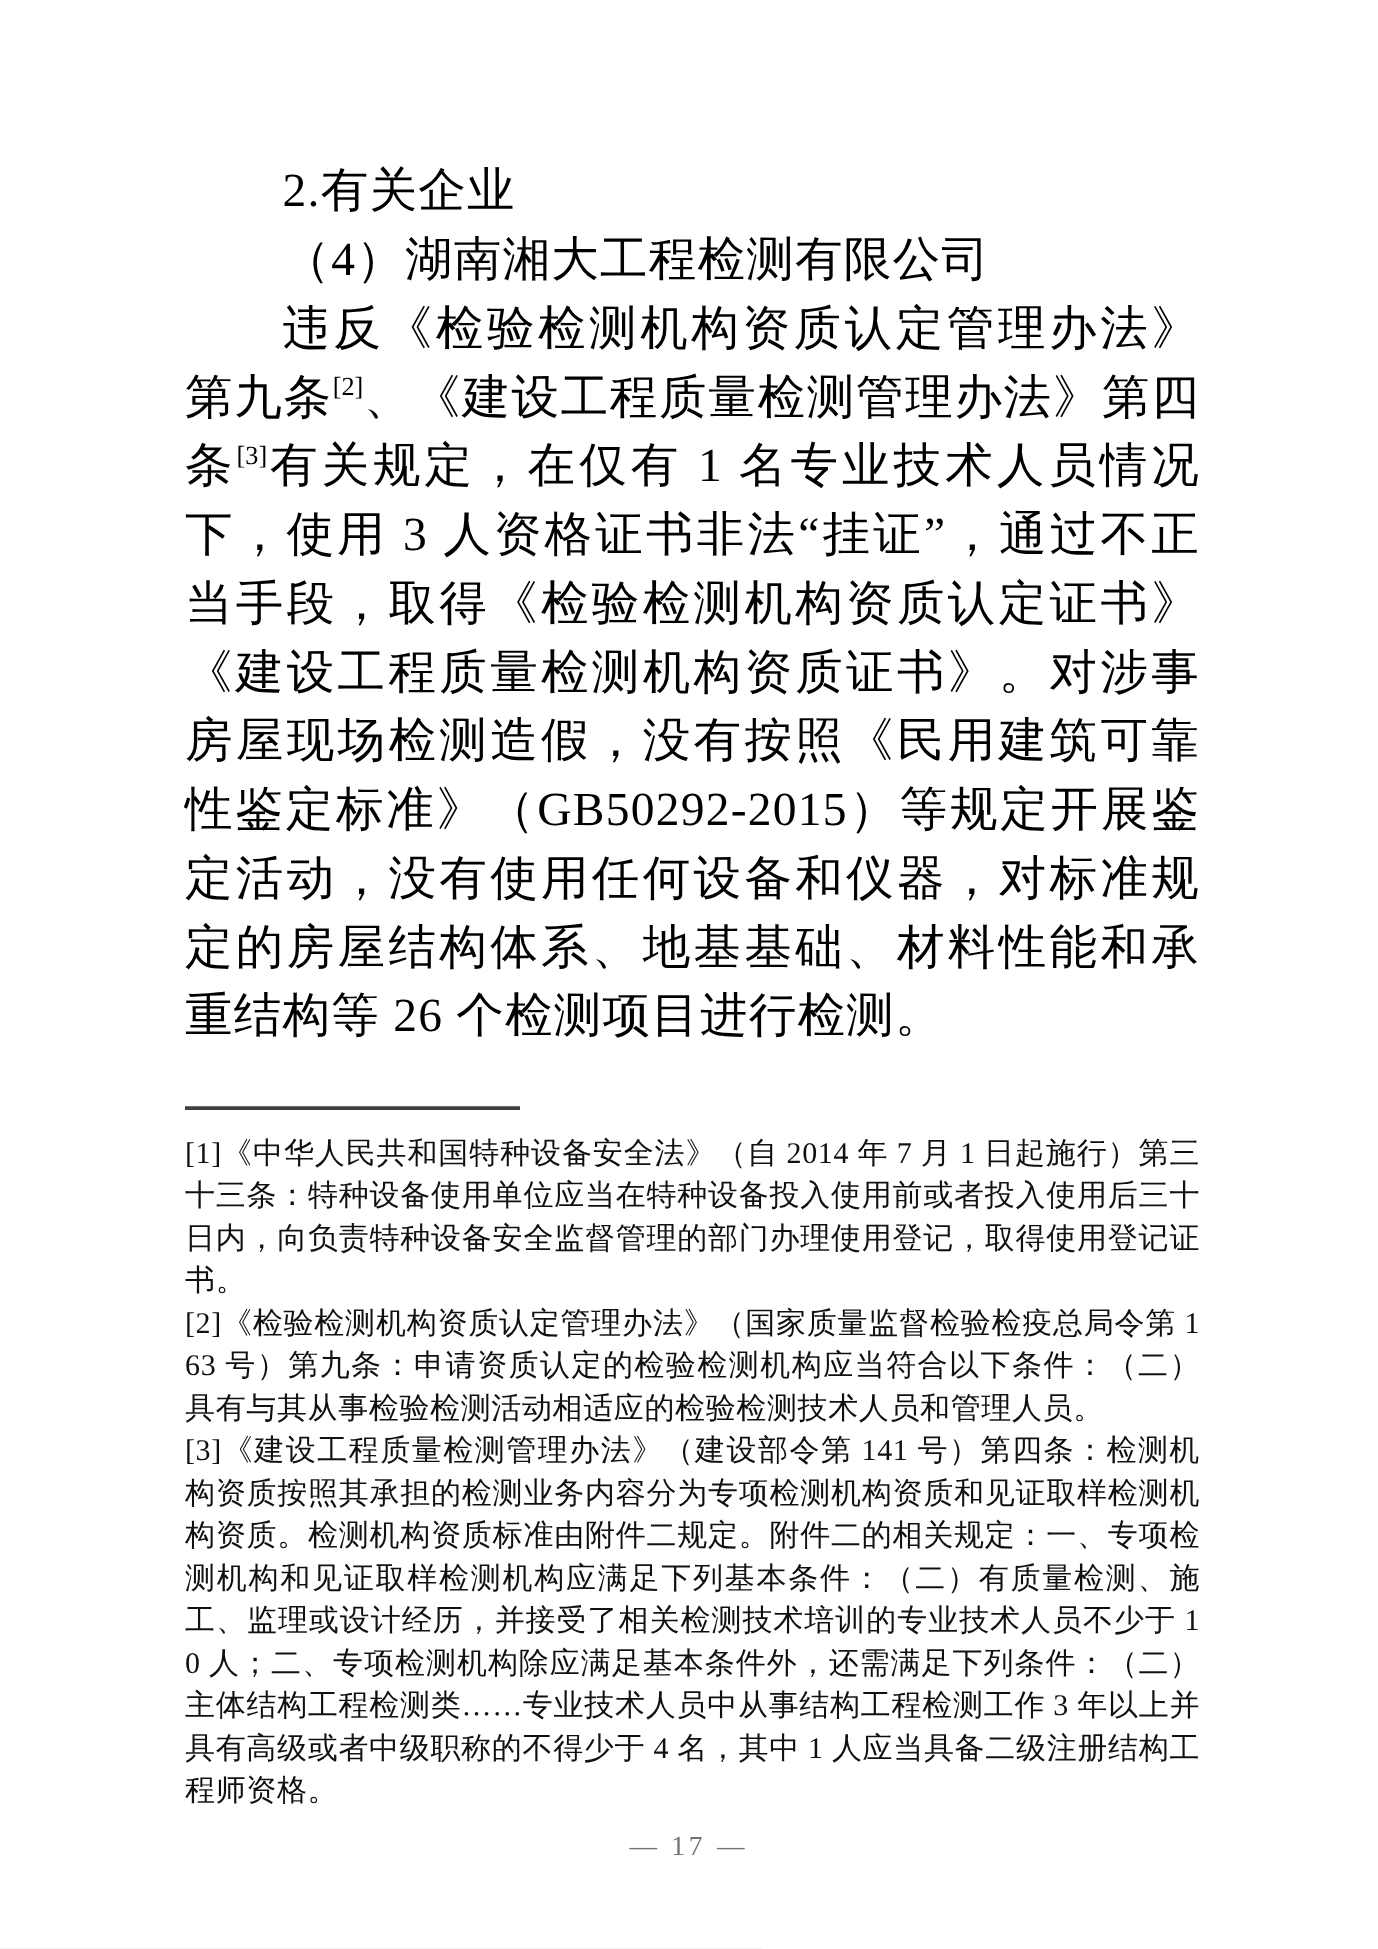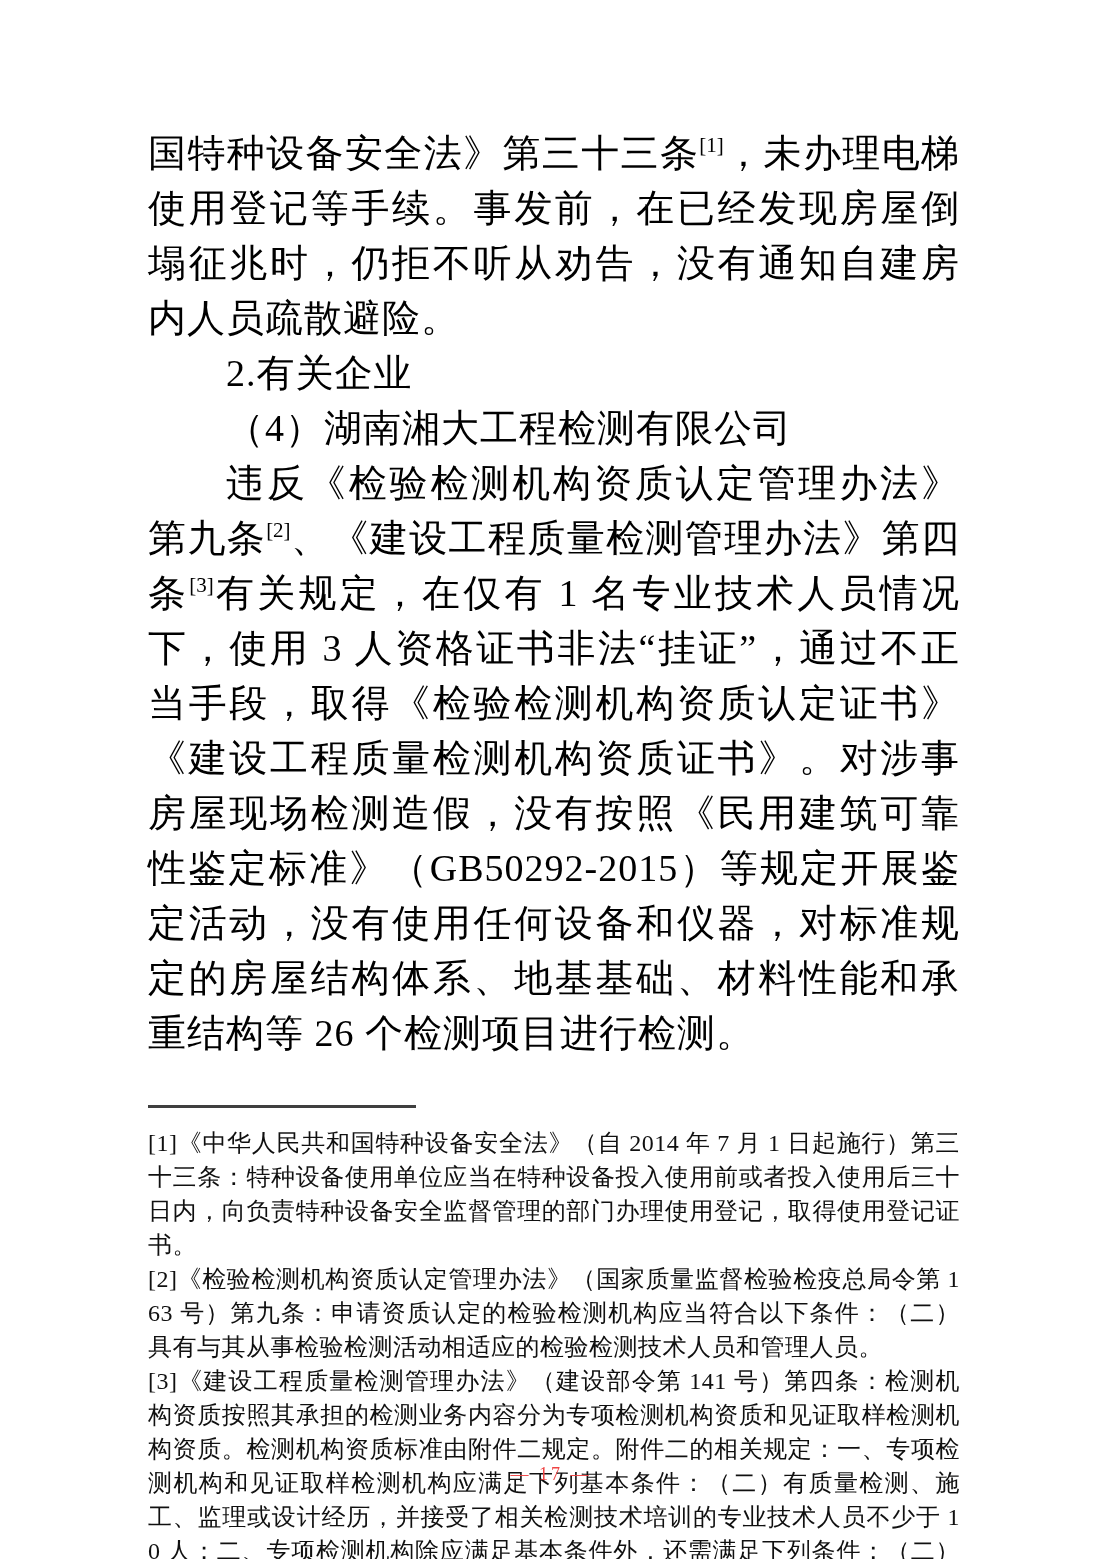--- a/index.html
+++ b/index.html
@@ -52,32 +52,31 @@
     text-justify: inter-character;
     letter-spacing: 0.5px;
     word-break: break-all;
   }
   .page-number {
     position: absolute;
     left: 0;
     top: 1464px;
     width: 100%;
     text-align: center;
-    font-size: 18px;
+    font-size: 22px;
     letter-spacing: 3px;
-    color: #ef4444;
+    color: #737373;
   }
 </style>
 </head>
 <body>
 
 <div class="page">
   <div class="content">
     <div id="doc-body">
-        <p class="para"><span>国特种设备安全法》第三十三条</span><sup>[1]</sup><span>，未办理电梯使用登记等手续。事发前，在已经发现房屋倒塌征兆时，仍拒不听从劝告，没有通知自建房内人员疏散避险。</span></p>
         <p class="para indent"><span>2.有关企业</span></p>
         <p class="para indent"><span>（4）湖南湘大工程检测有限公司</span></p>
         <p class="para indent"><span>违反《检验检测机构资质认定管理办法》第九条</span><sup>[2]</sup><span>、《建设工程质量检测管理办法》第四条</span><sup>[3]</sup><span>有关规定，在仅有 1 名专业技术人员情况下，使用 3 人资格证书非法“挂证”，通过不正当手段，取得《检验检测机构资质认定证书》《建设工程质量检测机构资质证书》。对涉事房屋现场检测造假，没有按照《民用建筑可靠性鉴定标准》（GB50292-2015）等规定开展鉴定活动，没有使用任何设备和仪器，对标准规定的房屋结构体系、地基基础、材料性能和承重结构等 26 个检测项目进行检测。</span></p>
       </div>
     <div class="footnote-sep"></div>
     <div id="doc-footnotes" class="footnotes">
         <p class="footnote"><span>[1]</span><span>《中华人民共和国特种设备安全法》（自 2014 年 7 月 1 日起施行）第三十三条：特种设备使用单位应当在特种设备投入使用前或者投入使用后三十日内，向负责特种设备安全监督管理的部门办理使用登记，取得使用登记证书。</span></p>
         <p class="footnote"><span>[2]</span><span>《检验检测机构资质认定管理办法》（国家质量监督检验检疫总局令第 163 号）第九条：申请资质认定的检验检测机构应当符合以下条件：（二）具有与其从事检验检测活动相适应的检验检测技术人员和管理人员。</span></p>
         <p class="footnote"><span>[3]</span><span>《建设工程质量检测管理办法》（建设部令第 141 号）第四条：检测机构资质按照其承担的检测业务内容分为专项检测机构资质和见证取样检测机构资质。检测机构资质标准由附件二规定。附件二的相关规定：一、专项检测机构和见证取样检测机构应满足下列基本条件：（二）有质量检测、施工、监理或设计经历，并接受了相关检测技术培训的专业技术人员不少于 10 人；二、专项检测机构除应满足基本条件外，还需满足下列条件：（二）主体结构工程检测类……专业技术人员中从事结构工程检测工作 3 年以上并具有高级或者中级职称的不得少于 4 名，其中 1 人应当具备二级注册结构工程师资格。</span></p>
       </div>

